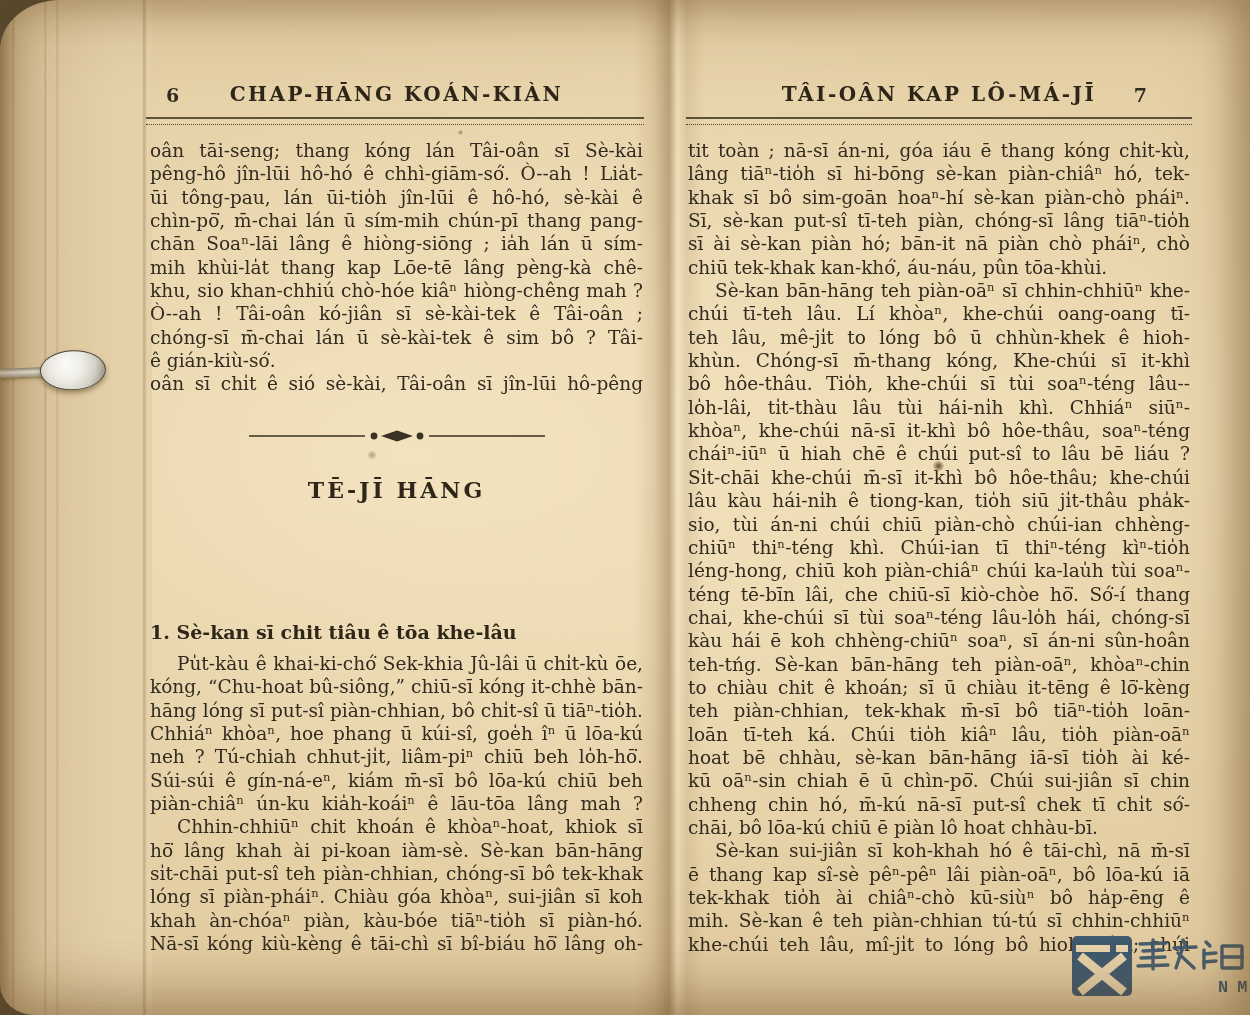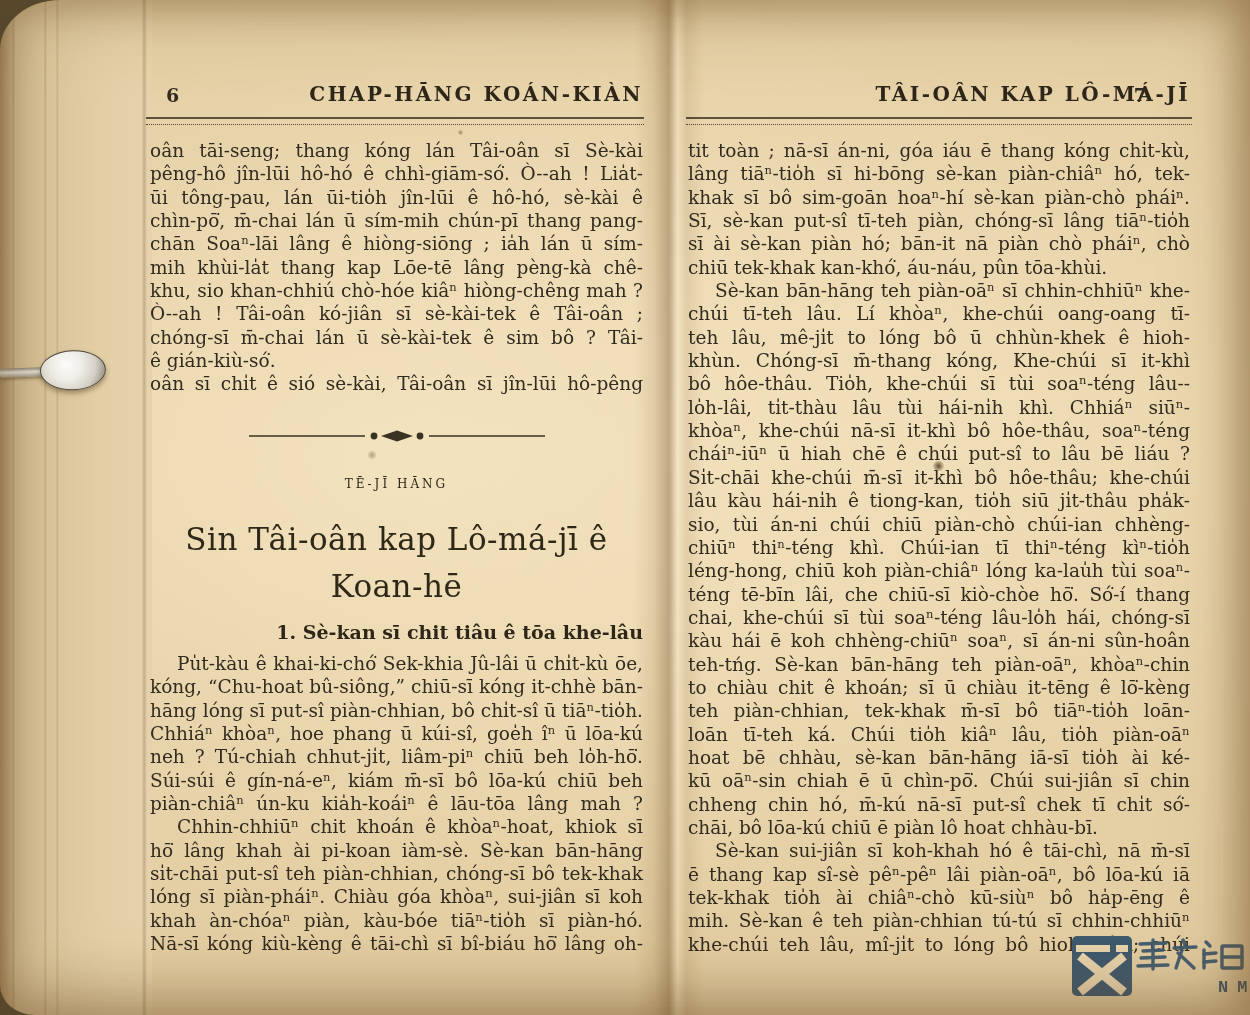--- a/index.html
+++ b/index.html
@@ -39,40 +39,40 @@
     box-shadow:inset 0 0 85px rgba(115,80,35,.35), inset 0 -28px 45px rgba(105,70,30,.22),
       inset 0 18px 30px rgba(105,70,30,.14), inset -18px 0 30px rgba(105,70,30,.18);
   }
   
   .header{position:absolute;top:82px;height:28px;font-weight:700;font-size:20px;}
   .header-left{left:150px;width:493px;}
   .header-right{left:688px;width:502px;}
   .pagenum{position:absolute;top:2px;font-size:19px;letter-spacing:1px;}
   .pagenum-left{left:16px;}
   .pagenum-right{right:42px;}
-  .running-title{display:block;text-align:right;letter-spacing:2.5px;color:#2e2719;}
+  .running-title{display:block;text-align:center;letter-spacing:2.5px;color:#2e2719;}
   .rule{position:absolute;top:117px;height:5px;border-top:2px solid rgba(45,38,25,.75);
     border-bottom:1px dotted rgba(45,38,25,.8);}
   .rule-left{left:146px;width:498px;}
   .rule-right{left:686px;width:506px;}
   
   .body{position:absolute;font-size:18.5px;line-height:23.35px;}
   .body-left-top{left:150px;top:139px;width:493px;}
   .body-left-main{left:150px;top:652px;width:493px;}
   .body-right{left:688px;top:139px;width:502px;}
   .line{text-align:justify;text-align-last:justify;}
   .line.noj{text-align-last:left;}
   .line.indent{text-indent:27px;}
   
   .ornament{position:absolute;left:150px;top:428px;width:493px;text-align:center;}
   .section-label{position:absolute;left:150px;top:477px;width:493px;text-align:center;
-    font-weight:400;font-size:12px;letter-spacing:3px;color:#2e2719;}
+    font-weight:700;font-size:22px;letter-spacing:3px;color:#2e2719;}
   .chapter-title{position:absolute;left:150px;top:516px;width:493px;margin:0;text-align:center;
     font-weight:400;font-size:31px;line-height:47px;letter-spacing:.5px;color:#2f2819;}
-  .subsection{position:absolute;left:150px;top:621px;width:493px;text-align:right;
+  .subsection{position:absolute;left:150px;top:621px;width:493px;text-align:left;
     font-weight:700;font-size:19px;color:#2e2719;}
   
   .clip{position:absolute;left:0;top:350px;width:104px;height:44px;transform:rotate(-2deg);}
   .clip-rod{position:absolute;left:0;top:17px;width:58px;height:9px;
     background:linear-gradient(#8f897c,#e8e4da 45%,#a29b8d);border-radius:2px;
     box-shadow:0 2px 3px rgba(70,50,20,.45);}
   .clip-head{position:absolute;left:40px;top:1px;width:64px;height:38px;border-radius:50%;
     background:radial-gradient(circle at 38% 35%, #ffffff 0%, #f0efe9 35%, #d4d1c6 65%, #8d877a 92%, #5f594e 100%);
     border:1px solid #4e483d;box-shadow:0 3px 5px rgba(70,50,20,.45);}
   
@@ -126,24 +126,20 @@
       <line x1="2" y1="7" x2="118" y2="7" stroke="#3a3222" stroke-width="1.6"></line>
       <line x1="182" y1="7" x2="298" y2="7" stroke="#3a3222" stroke-width="1.6"></line>
       <circle cx="127" cy="7" r="3.4" fill="#3a3222"></circle>
       <circle cx="173" cy="7" r="3.4" fill="#3a3222"></circle>
       <polygon points="134,7 150,1.5 166,7 150,12.5" fill="#3a3222"></polygon>
     </svg>
   </div>
 
   <div class="section-label">TĒ-JĪ HĀNG</div>
 
-  <h1 class="chapter-title">
-    <span>Sin Tâi-oân kap Lô-má-jī ê</span><br>
-    <span>Koan-hē</span>
-  </h1>
 
   <div class="subsection">1.  Sè-kan sī chit tiâu ê tōa khe-lâu</div>
 
   <div class="body body-left-main">
       <div>
         <div class="line indent">Pu̍t-kàu ê khai-ki-chó͘ Sek-khia Jû-lâi ū chi̍t-kù ōe,</div>
         <div class="line">kóng, “Chu-hoat bû-siông,” chiū-sī kóng it-chhè bān-</div>
         <div class="line">hāng lóng sī put-sî piàn-chhian, bô chi̍t-sî ū tiāⁿ-tio̍h.</div>
         <div class="line">Chhiáⁿ khòaⁿ, hoe phang ū kúi-sî, goe̍h îⁿ ū lōa-kú</div>
         <div class="line">neh ? Tú-chiah chhut-ji̍t, liâm-piⁿ chiū beh lo̍h-hō͘.</div>
@@ -181,21 +177,21 @@
         <div class="line">teh lâu, mê-ji̍t to lóng bô ū chhùn-khek ê hioh-</div>
         <div class="line">khùn. Chóng-sī m̄-thang kóng, Khe-chúi sī it-khì</div>
         <div class="line">bô hôe-thâu. Tio̍h, khe-chúi sī tùi soaⁿ-téng lâu--</div>
         <div class="line">lo̍h-lâi, ti̍t-thàu lâu tùi hái-ni̍h khì. Chhiáⁿ siūⁿ-</div>
         <div class="line">khòaⁿ, khe-chúi nā-sī it-khì bô hôe-thâu, soaⁿ-téng</div>
         <div class="line">cháiⁿ-iūⁿ ū hiah chē ê chúi put-sî to lâu bē liáu ?</div>
         <div class="line">Si̍t-chāi khe-chúi m̄-sī it-khì bô hôe-thâu; khe-chúi</div>
         <div class="line">lâu kàu hái-ni̍h ê tiong-kan, tio̍h siū ji̍t-thâu pha̍k-</div>
         <div class="line">sio, tùi án-ni chúi chiū piàn-chò chúi-ian chhèng-</div>
         <div class="line">chiūⁿ thiⁿ-téng khì. Chúi-ian tī thiⁿ-téng kìⁿ-tio̍h</div>
-        <div class="line">léng-hong, chiū koh piàn-chiâⁿ lóng ka-lau̍h tùi soaⁿ-</div>
+        <div class="line">léng-hong, chiū koh piàn-chiâⁿ chúi ka-lau̍h tùi soaⁿ-</div>
         <div class="line">téng tē-bīn lâi, che chiū-sī kiò-chòe hō͘. Só͘-í thang</div>
         <div class="line">chai, khe-chúi sī tùi soaⁿ-téng lâu-lo̍h hái, chóng-sī</div>
         <div class="line">kàu hái ē koh chhèng-chiūⁿ soaⁿ, sī án-ni sûn-hoân</div>
         <div class="line">teh-tńg. Sè-kan bān-hāng teh piàn-oāⁿ, khòaⁿ-chin</div>
         <div class="line">to chiàu chit ê khoán; sī ū chiàu it-tēng ê lō͘-kèng</div>
         <div class="line">teh piàn-chhian, tek-khak m̄-sī bô tiāⁿ-tio̍h loān-</div>
         <div class="line">loān tī-teh ká. Chúi tio̍h kiâⁿ lâu, tio̍h piàn-oāⁿ</div>
         <div class="line">hoat bē chhàu, sè-kan bān-hāng iā-sī tio̍h ài ké-</div>
         <div class="line">kū oāⁿ-sin chiah ē ū chìn-pō͘. Chúi sui-jiân sī chin</div>
         <div class="line">chheng chin hó, m̄-kú nā-sī put-sî chek tī chi̍t só͘-</div>

